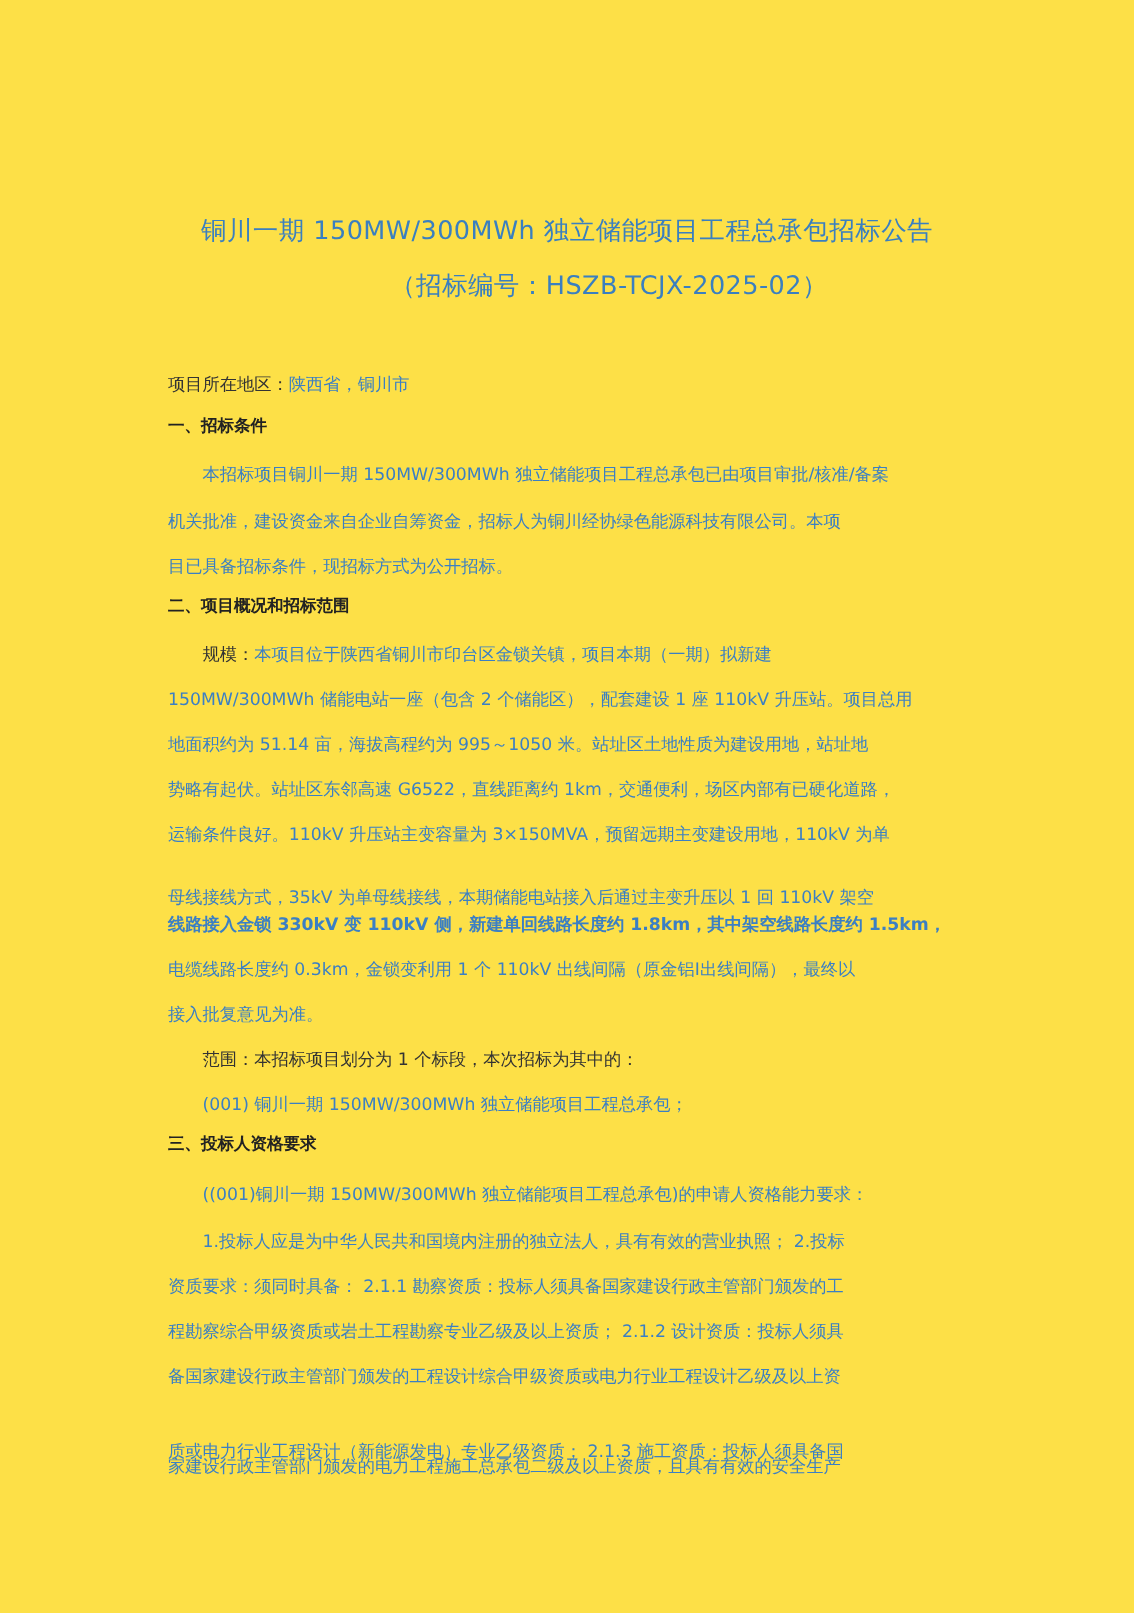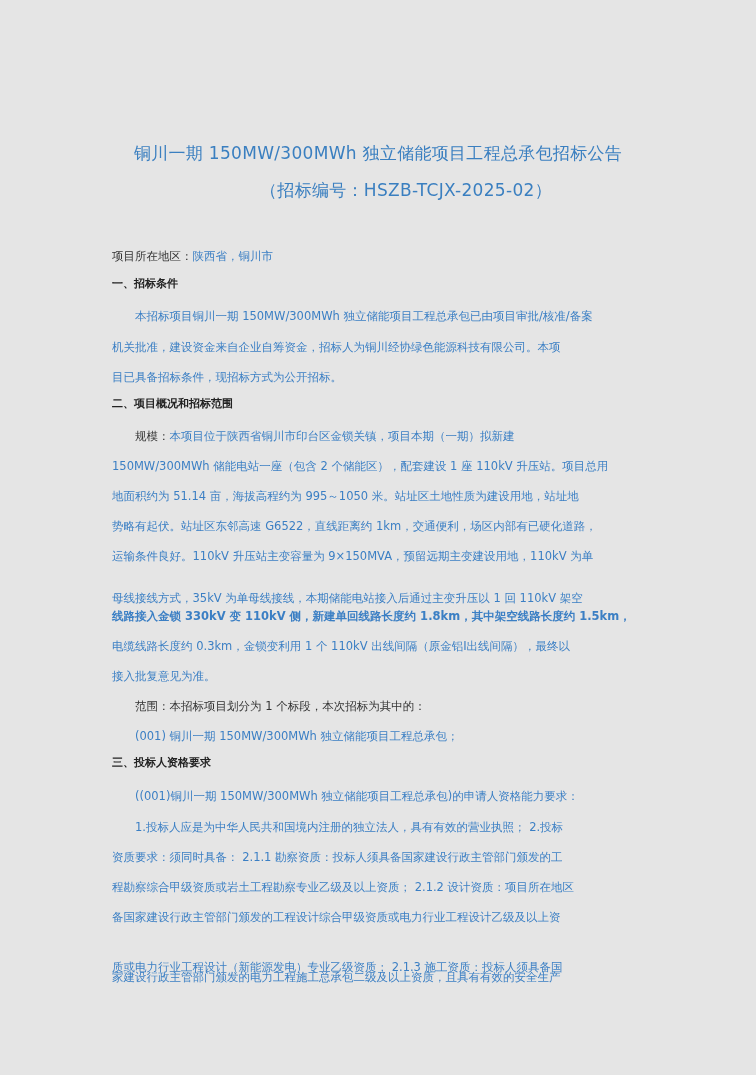--- a/index.html
+++ b/index.html
@@ -1,18 +1,18 @@
 <!DOCTYPE html>
 <html><head>
 <meta charset="utf-8">
 <style>
   html, body { margin: 0; padding: 0; background: #ffffff; }
   body { width: 756px; height: 1075px; position: relative; overflow: hidden;
          font-family: "DejaVu Sans", "Liberation Sans", sans-serif; }
-  .page { position: absolute; left: 0; top: 0; width: 756px; height: 1075px; background: #e5e5e5; }
+  .page { position: absolute; left: 0; top: 0; width: 756px; height: 1075px; background: #fde047; }
   .title { position: absolute; left: 0; width: 756px; text-align: center; color: #3a7fc0;
            font-size: 17px; letter-spacing: 0.3px; }
   .title1 { top: 142px; }
   .title2 { top: 179px; padding-left: 28px; }
   .body { position: absolute; left: 112px; width: 536px; font-size: 11.5px; color: #3b7fc4; }
   .line { position: absolute; left: 0; white-space: nowrap; height: 20px; line-height: 20px; }
   .label { color: #333333; }
   .dark { color: #333333; }
   .heading { position: absolute; left: 0; color: #222222; font-weight: bold; font-size: 11px; white-space: nowrap; }
   .ind { padding-left: 23px; }
@@ -36,34 +36,34 @@
     <div class="line" style="top:337px;">机关批准，建设资金来自企业自筹资金，招标人为铜川经协绿色能源科技有限公司。本项</div>
     <div class="line" style="top:367px;">目已具备招标条件，现招标方式为公开招标。</div>
 
     <div class="heading" style="top:396px;">二、项目概况和招标范围</div>
     <div class="line ind" style="top:426px;">
       <span class="label">规模：</span><span>本项目位于陕西省铜川市印台区金锁关镇，项目本期（一期）拟新建</span>
     </div>
     <div class="line" style="top:456px;">150MW/300MWh 储能电站一座（包含 2 个储能区），配套建设 1 座 110kV 升压站。项目总用</div>
     <div class="line" style="top:486px;">地面积约为 51.14 亩，海拔高程约为 995～1050 米。站址区土地性质为建设用地，站址地</div>
     <div class="line" style="top:516px;">势略有起伏。站址区东邻高速 G6522，直线距离约 1km，交通便利，场区内部有已硬化道路，</div>
-    <div class="line" style="top:546px;">运输条件良好。110kV 升压站主变容量为 9×150MVA，预留远期主变建设用地，110kV 为单</div>
+    <div class="line" style="top:546px;">运输条件良好。110kV 升压站主变容量为 3×150MVA，预留远期主变建设用地，110kV 为单</div>
     <div class="line" style="top:576px;margin-top:12px;">母线接线方式，35kV 为单母线接线，本期储能电站接入后通过主变升压以 1 回 110kV 架空</div>
     <div class="line" style="top:606px;font-weight:bold;">线路接入金锁 330kV 变 110kV 侧，新建单回线路长度约 1.8km，其中架空线路长度约 1.5km，</div>
     <div class="line" style="top:636px;">电缆线路长度约 0.3km，金锁变利用 1 个 110kV 出线间隔（原金铝Ⅰ出线间隔），最终以</div>
     <div class="line" style="top:666px;">接入批复意见为准。</div>
 
     <div class="line ind" style="top:696px;">
       <span class="label">范围：</span><span class="dark">本招标项目划分为 1 个标段，本次招标为其中的：</span>
     </div>
     <div class="line ind" style="top:726px;">(001) 铜川一期 150MW/300MWh 独立储能项目工程总承包；</div>
 
     <div class="heading" style="top:755px;">三、投标人资格要求</div>
     <div class="line ind" style="top:786px;">((001)铜川一期 150MW/300MWh 独立储能项目工程总承包)的申请人资格能力要求：</div>
     <div class="line ind" style="top:817px;">1.投标人应是为中华人民共和国境内注册的独立法人，具有有效的营业执照；  2.投标</div>
     <div class="line" style="top:847px;">资质要求：须同时具备：   2.1.1 勘察资质：投标人须具备国家建设行政主管部门颁发的工</div>
-    <div class="line" style="top:877px;">程勘察综合甲级资质或岩土工程勘察专业乙级及以上资质；   2.1.2 设计资质：项目所在地区</div>
+    <div class="line" style="top:877px;">程勘察综合甲级资质或岩土工程勘察专业乙级及以上资质；   2.1.2 设计资质：投标人须具</div>
     <div class="line" style="top:907px;">备国家建设行政主管部门颁发的工程设计综合甲级资质或电力行业工程设计乙级及以上资</div>
     <div class="line" style="top:937px;margin-top:20px;">质或电力行业工程设计（新能源发电）专业乙级资质；   2.1.3 施工资质：投标人须具备国</div>
     <div class="line" style="top:967px;">家建设行政主管部门颁发的电力工程施工总承包二级及以上资质，且具有有效的安全生产</div>
 
   </div>
 </div>
 
 </body></html>

